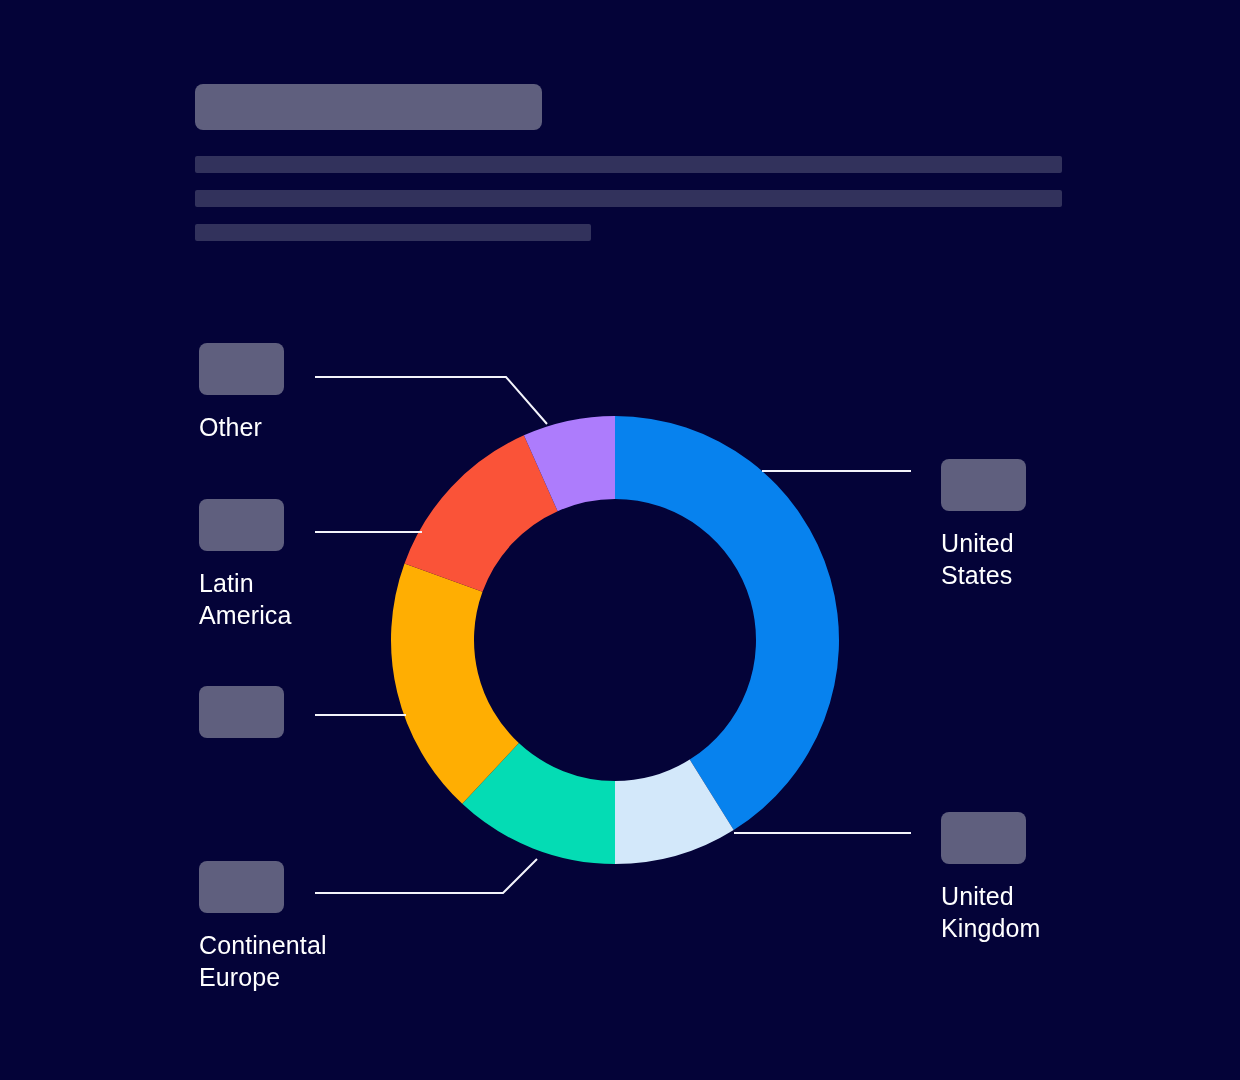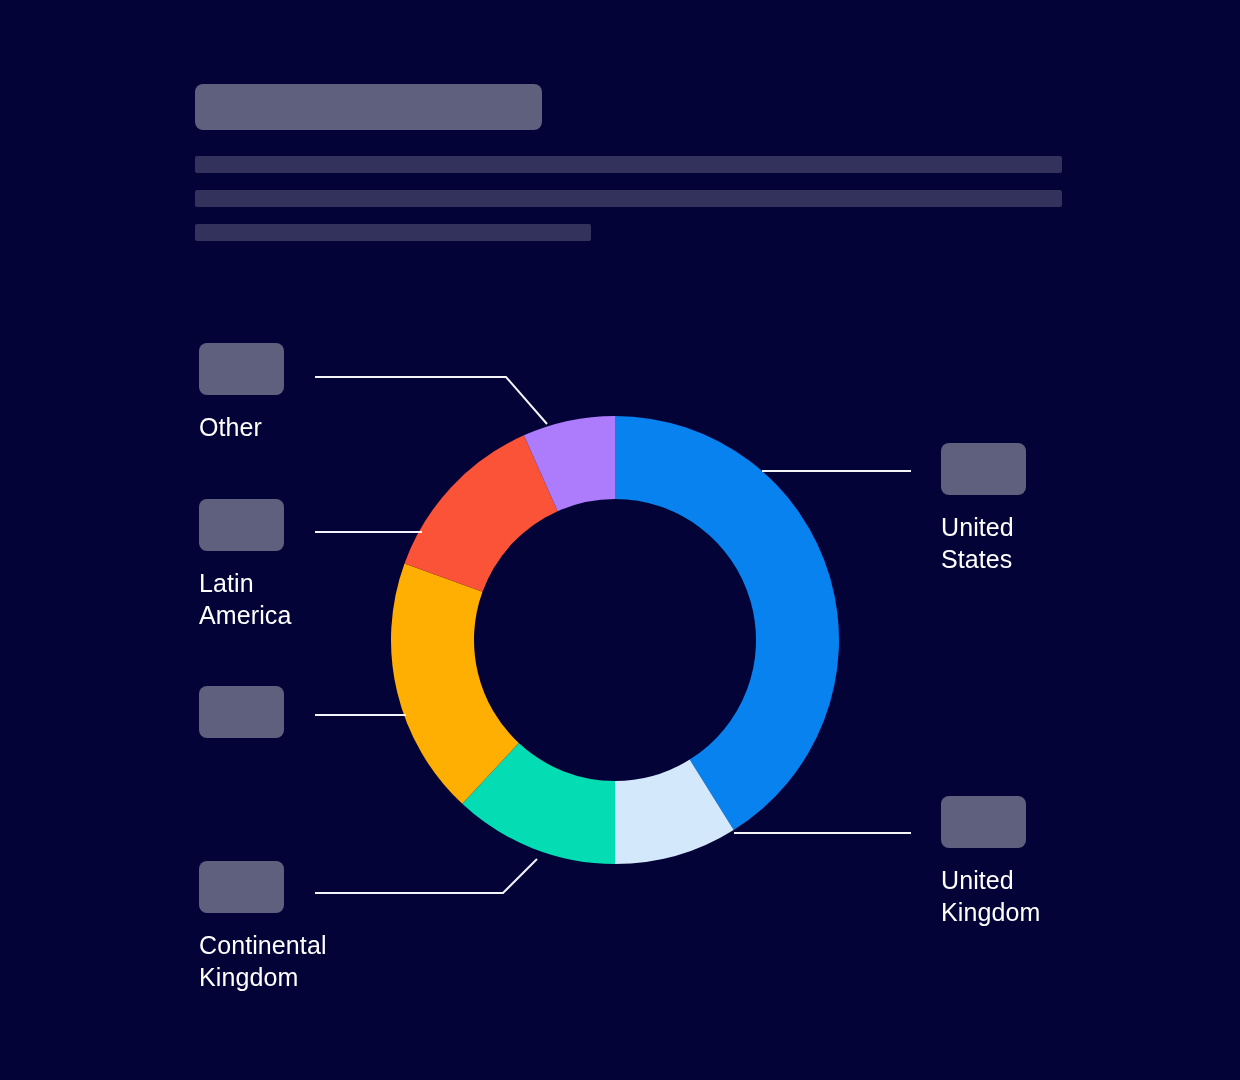--- a/index.html
+++ b/index.html
@@ -55,21 +55,21 @@
   .legend-label {
     margin-top: 16px;
     color: #ffffff;
     font-size: 25px;
     line-height: 32px;
     letter-spacing: 0.1px;
     white-space: pre-line;
     font-weight: 400;
   }
   .legend-left  { left: 199px; }
-  .legend-right { left: 941px; }
+  .legend-right { left: 941px; margin-top: 16px; }
 
   #legend-other              { left: 199px; top: 343px; }
   #legend-latin-america      { left: 199px; top: 499px; }
   #legend-asia-pacific       { left: 199px; top: 686px; }
   #legend-continental-europe { left: 199px; top: 861px; }
   #legend-united-states      { left: 941px; top: 443px; }
   #legend-united-kingdom     { left: 941px; top: 796px; }
 
   
   #chart-svg {
@@ -127,21 +127,21 @@
 America</div>
   </div>
 
   <div class="legend-item legend-left" id="legend-asia-pacific">
     <div class="legend-chip"></div>
   </div>
 
   <div class="legend-item legend-left" id="legend-continental-europe">
     <div class="legend-chip"></div>
     <div class="legend-label">Continental
-Kingdom</div>
+Europe</div>
   </div>
 
   <div class="legend-item legend-right" id="legend-united-states">
     <div class="legend-chip"></div>
     <div class="legend-label">United
 States</div>
   </div>
 
   <div class="legend-item legend-right" id="legend-united-kingdom">
     <div class="legend-chip"></div>

